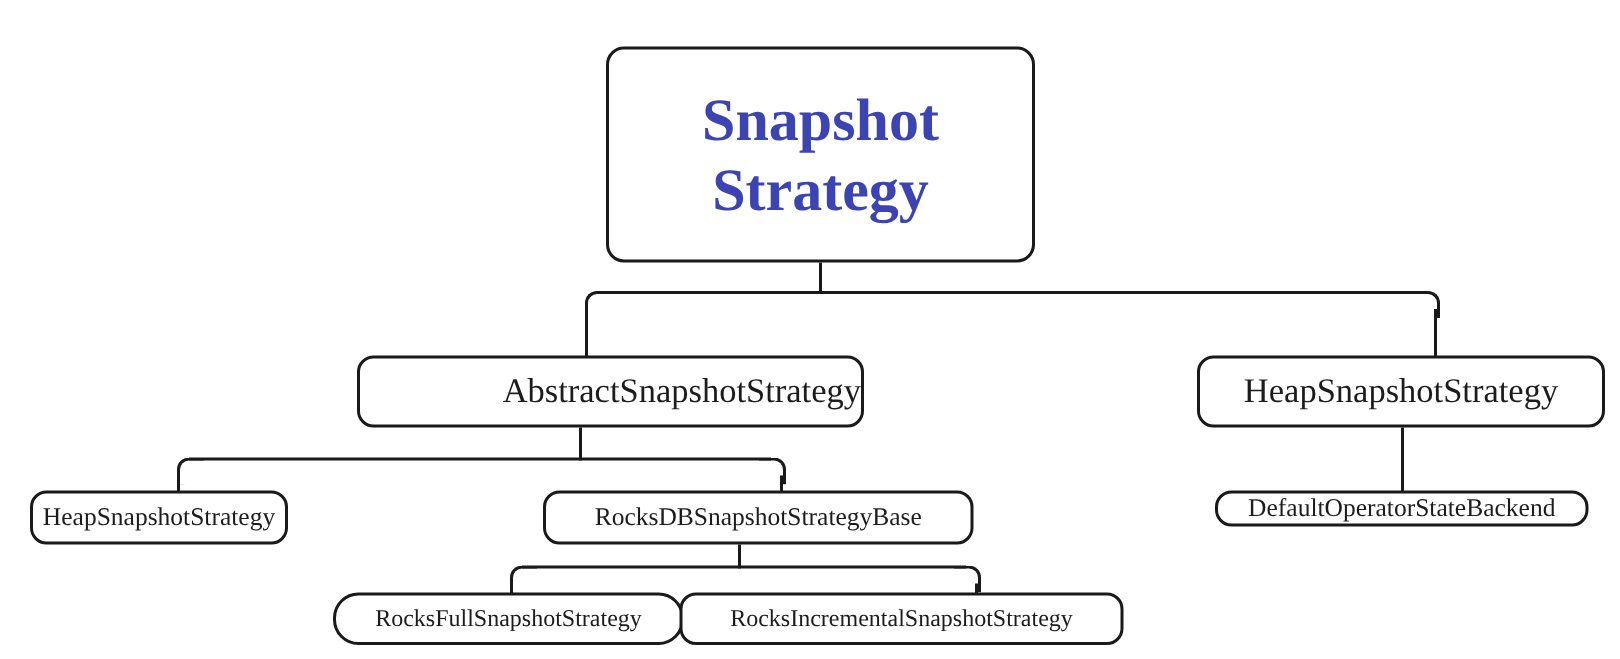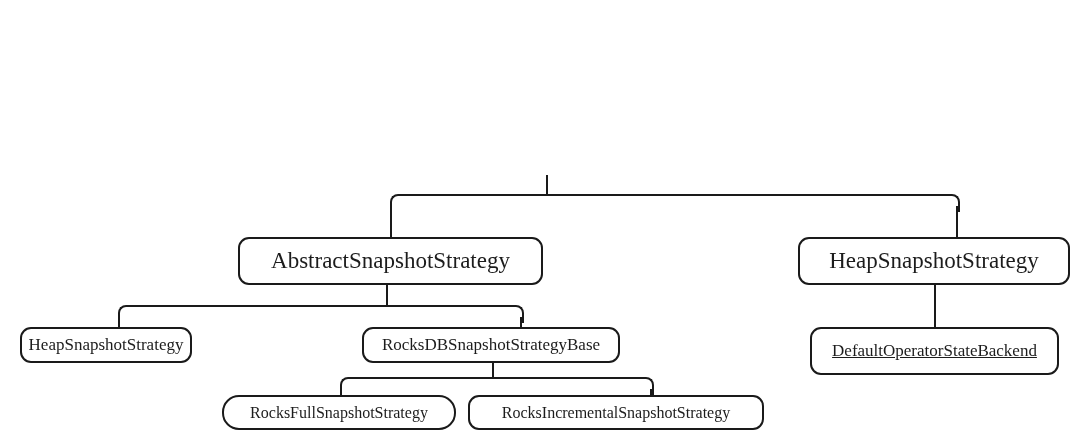--- a/index.html
+++ b/index.html
@@ -87,42 +87,48 @@
 
   <div class="conn conn-v" style="left:934px; top:285px; width:2px; height:44px;"></div>
 
   <div class="conn conn-v" style="left:492px; top:363px; width:2px; height:16px;"></div>
   <div class="conn conn-h" style="left:348px; top:377px; width:296px; height:2px;"></div>
   <div class="elbow elbow-tl" style="left:340px; top:377px; width:16px; height:16px;"></div>
   <div class="elbow elbow-tr" style="left:636px; top:377px; width:16px; height:16px;"></div>
   <div class="conn conn-v" style="left:340px; top:389px; width:2px; height:8px;"></div>
   <div class="conn conn-v" style="left:650px; top:389px; width:2px; height:8px;"></div>
 
+  <div class="node node-root" style="left:404px; top:31px; width:286px; height:144px;">
+    <span>
+      <span>Snapshot</span><br>
+      <span>Strategy</span>
+    </span>
+  </div>
 
-  <div class="node node-l2" style="left:238px; top:237px; width:305px; height:48px;">
+  <div class="node node-l2" style="left:238px; top:237px; width:338px; height:48px;justify-content:flex-end;">
     <span>AbstractSnapshotStrategy</span>
   </div>
 
   <div class="node node-l2" style="left:798px; top:237px; width:272px; height:48px;">
     <span>HeapSnapshotStrategy</span>
   </div>
 
   <div class="node node-l3" style="left:20px; top:327px; width:172px; height:36px;">
     <span>HeapSnapshotStrategy</span>
   </div>
 
-  <div class="node node-l3" style="left:362px; top:327px; width:258px; height:36px;">
+  <div class="node node-l3" style="left:362px; top:327px; width:287px; height:36px;">
     <span>RocksDBSnapshotStrategyBase</span>
   </div>
 
-  <div class="node node-l3" style="left:810px; top:327px; width:249px; height:48px;text-decoration:underline;">
+  <div class="node node-l3" style="left:810px; top:327px; width:249px; height:24px;">
     <span>DefaultOperatorStateBackend</span>
   </div>
 
   <div class="node node-l4" style="left:222px; top:395px; width:234px; height:35px;border-radius:17px;">
     <span>RocksFullSnapshotStrategy</span>
   </div>
 
-  <div class="node node-l4" style="left:468px; top:395px; width:296px; height:35px;">
+  <div class="node node-l4" style="left:453px; top:395px; width:296px; height:35px;">
     <span>RocksIncrementalSnapshotStrategy</span>
   </div>
 
 </div>
 
 </body></html>

